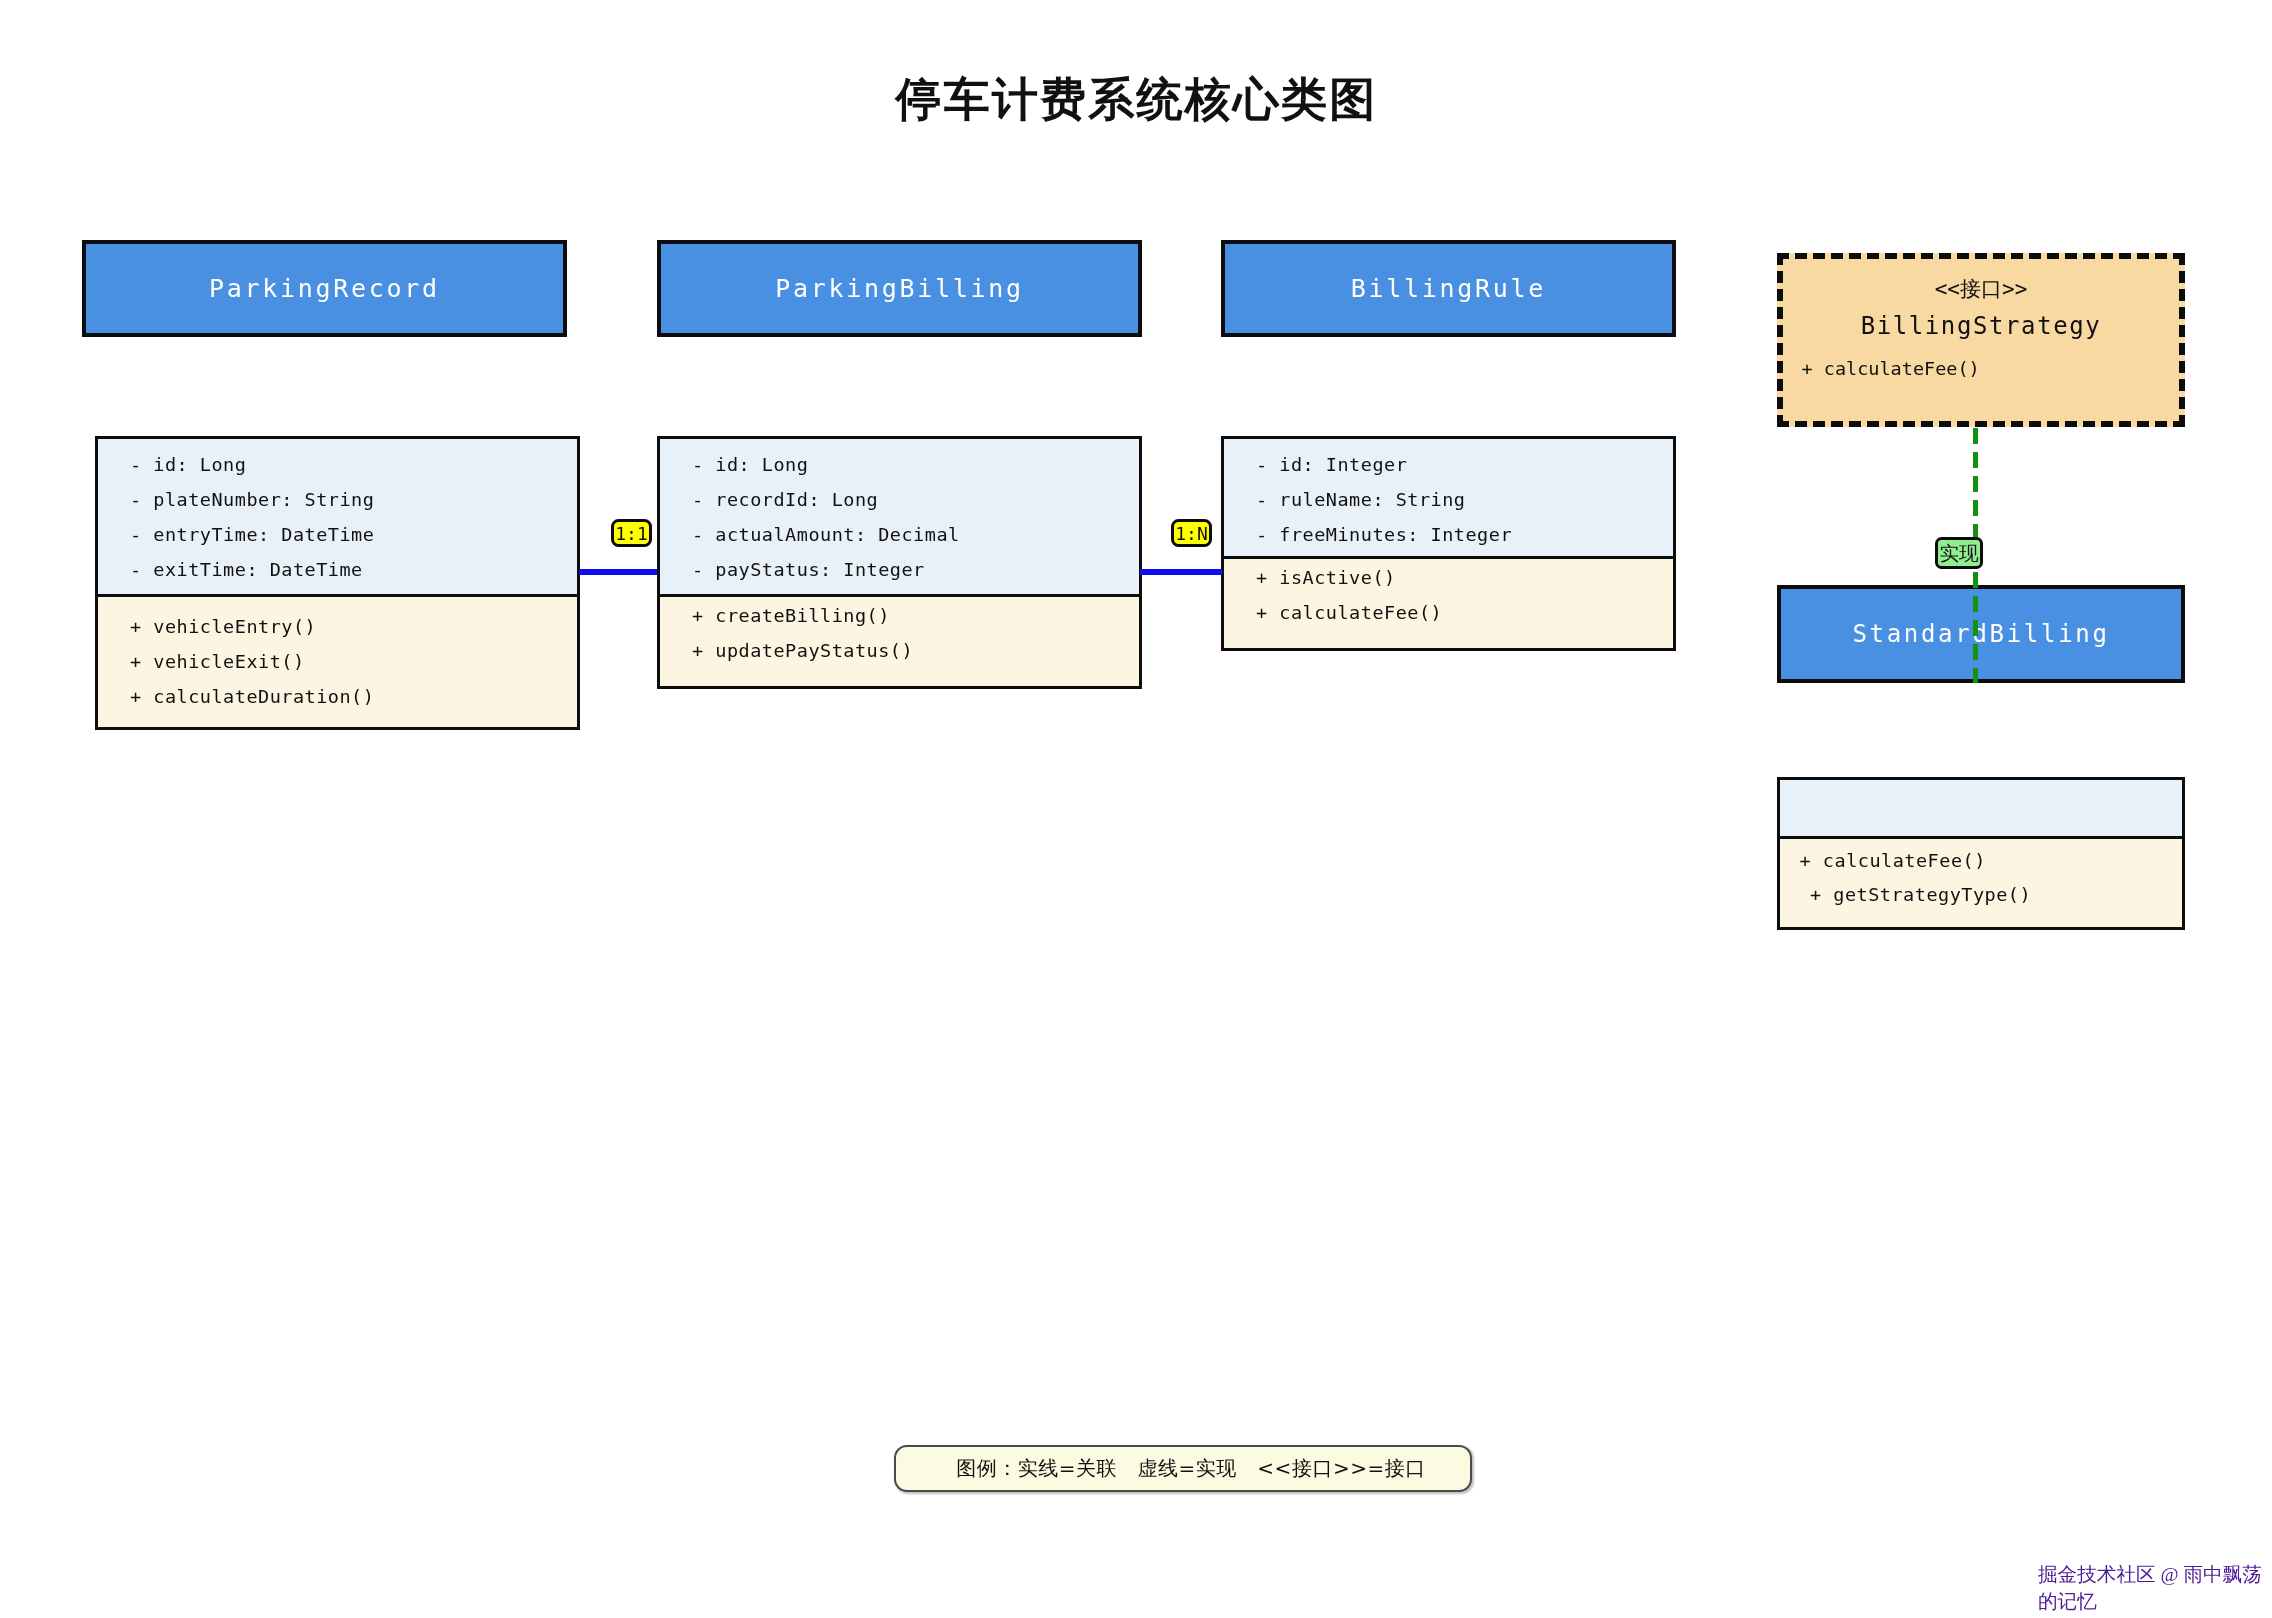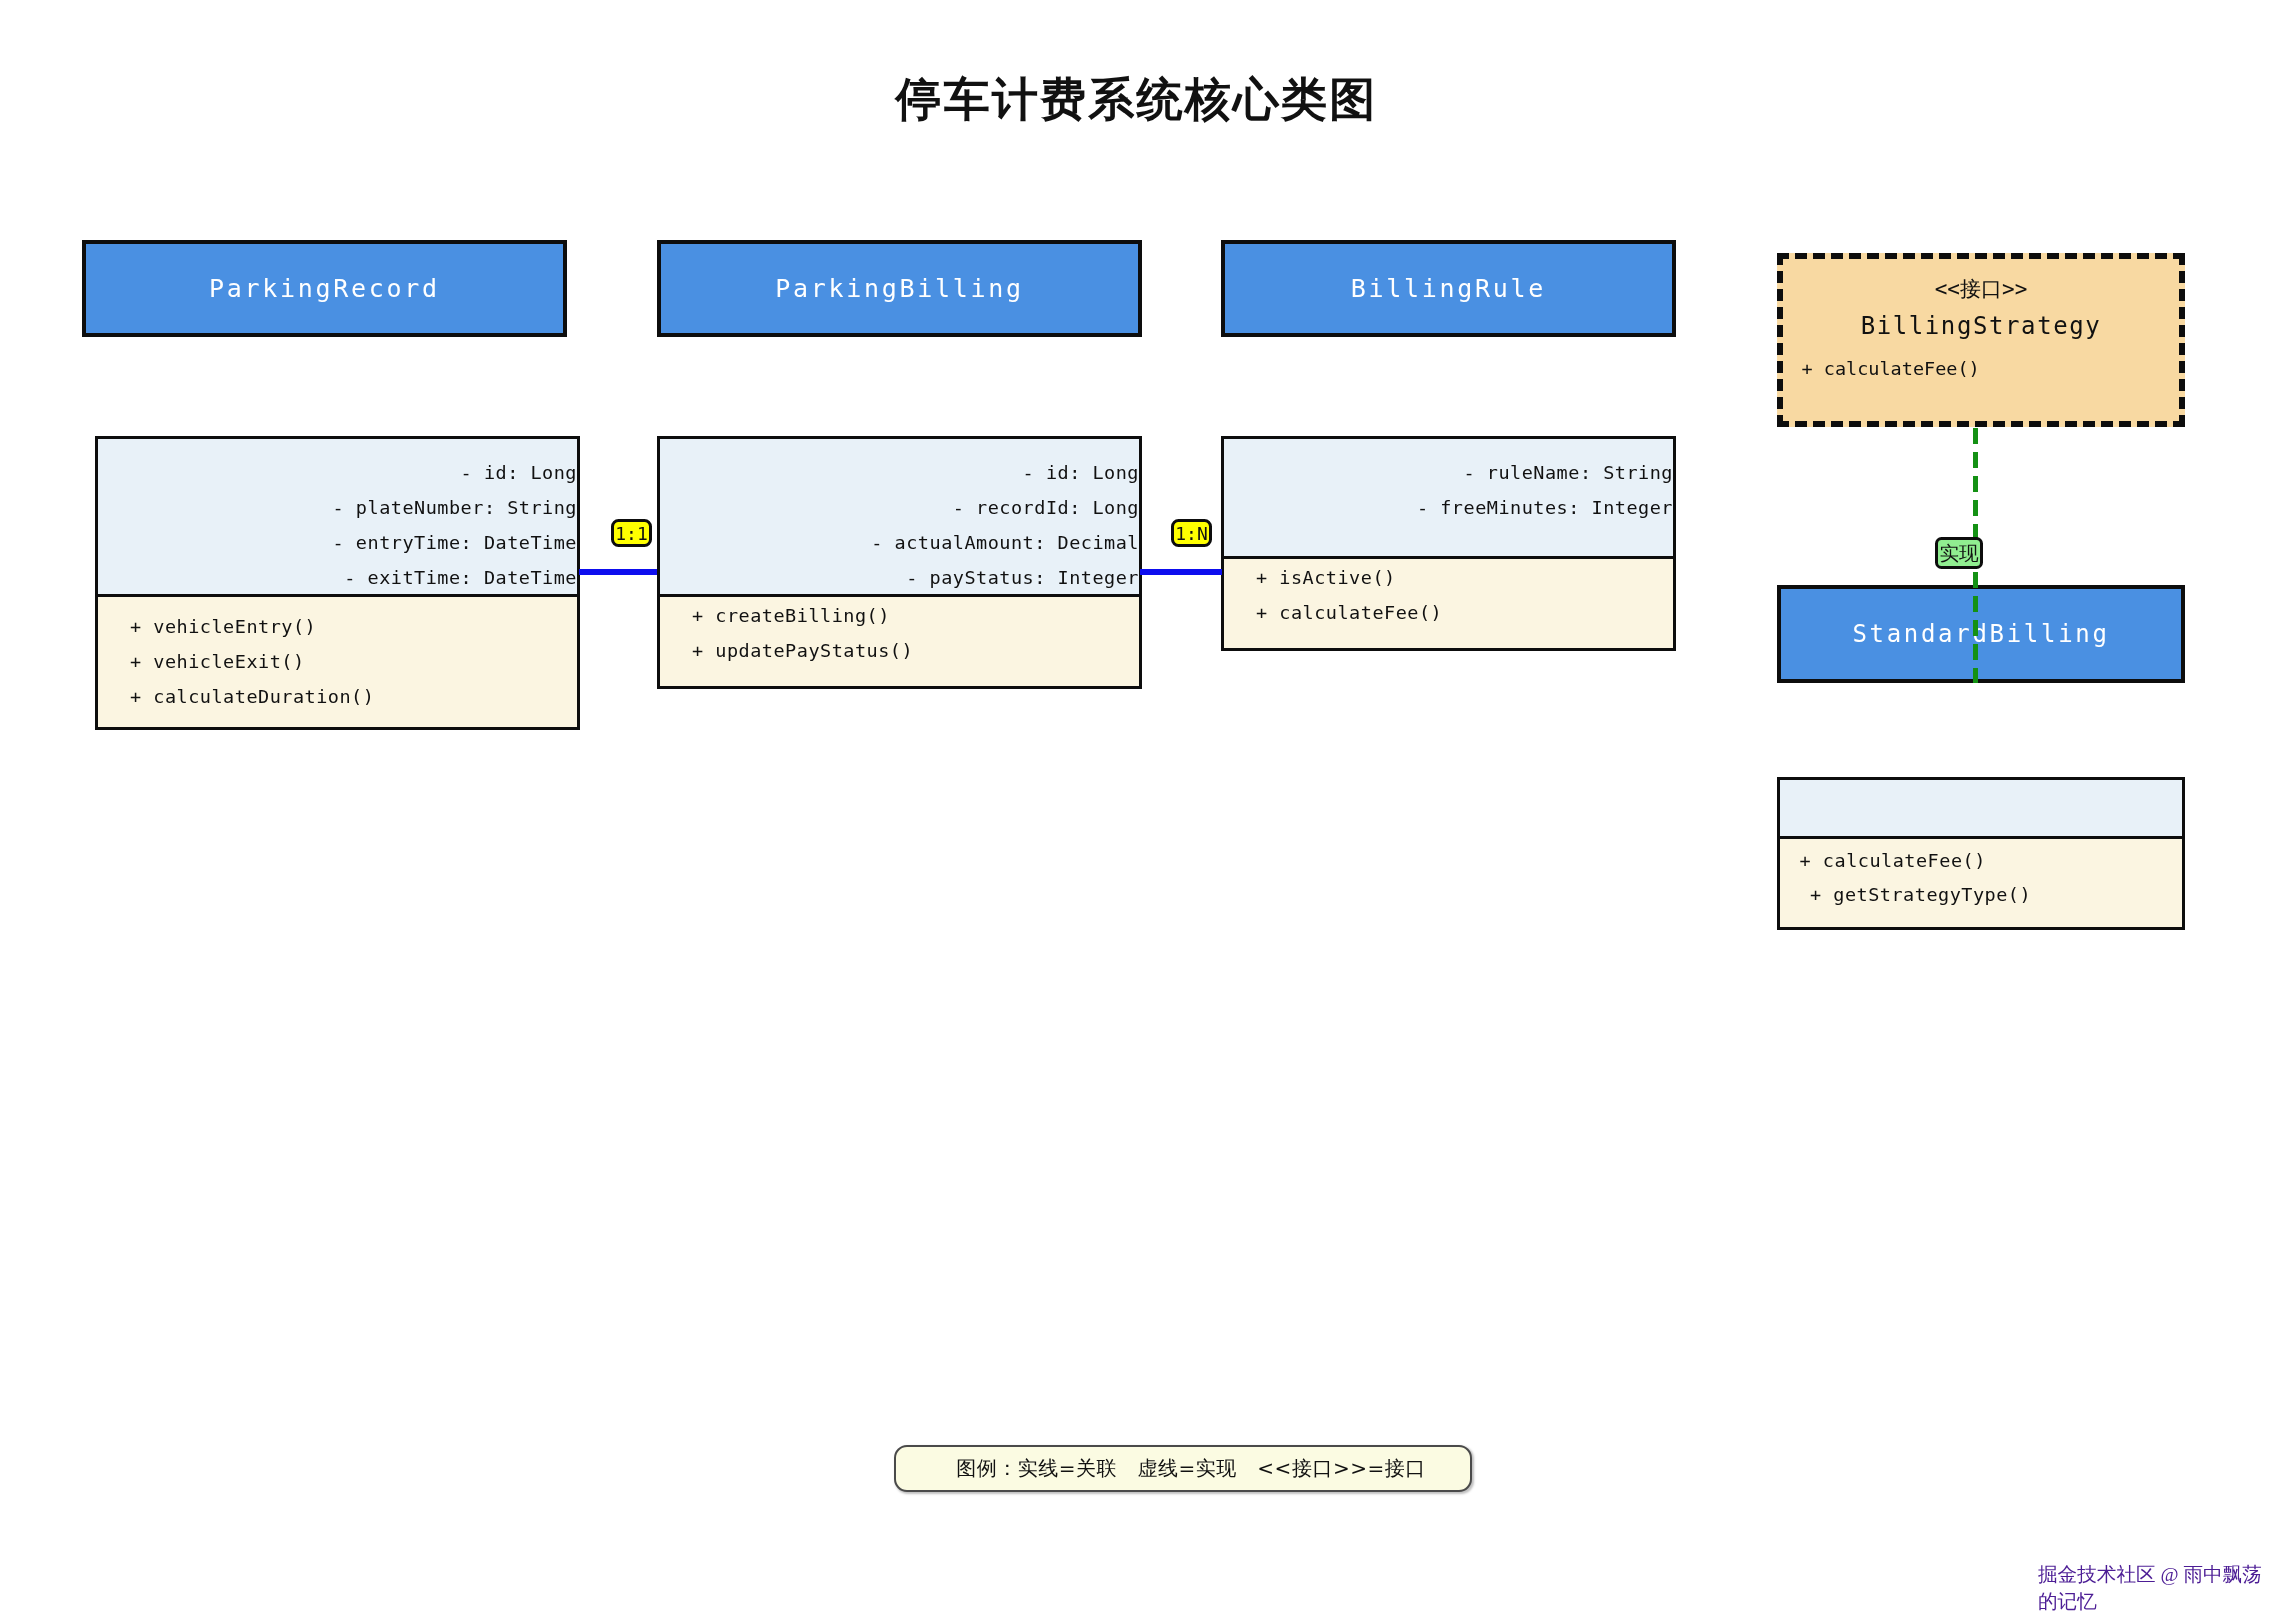--- a/index.html
+++ b/index.html
@@ -31,22 +31,21 @@
   
   .member-box{
     position:absolute;box-sizing:border-box;
     border:3.8px solid #0d0d0d;
     background:var(--method-bg,#fbf5e1);
   }
   .attrs{
     box-sizing:border-box;
     background:var(--attr-bg,#e8f1f8);
     border-bottom:3.8px solid #0d0d0d;
-    padding-top:16px;
-    text-align:right;
+    padding-top:8px;
   }
   .row{
     height:35px;line-height:35px;
     padding-left:32px;
     font-size:18.5px;letter-spacing:0.5px;
     white-space:pre;
   }
   .methods{padding-top:12px;}
   .methods.tight{padding-top:1.1px;}
   
@@ -143,20 +142,21 @@
       <div class="row">- payStatus: Integer</div>
     </div>
     <div class="methods tight">
       <div class="row">+ createBilling()</div>
       <div class="row">+ updatePayStatus()</div>
     </div>
   </div>
 
   <div class="member-box" style="left:1221px;top:436px;width:455px;height:215px;">
     <div class="attrs" style="height:120px;">
+      <div class="row">- id: Integer</div>
       <div class="row">- ruleName: String</div>
       <div class="row">- freeMinutes: Integer</div>
     </div>
     <div class="methods tight">
       <div class="row">+ isActive()</div>
       <div class="row">+ calculateFee()</div>
     </div>
   </div>
 
   <div class="iface">

